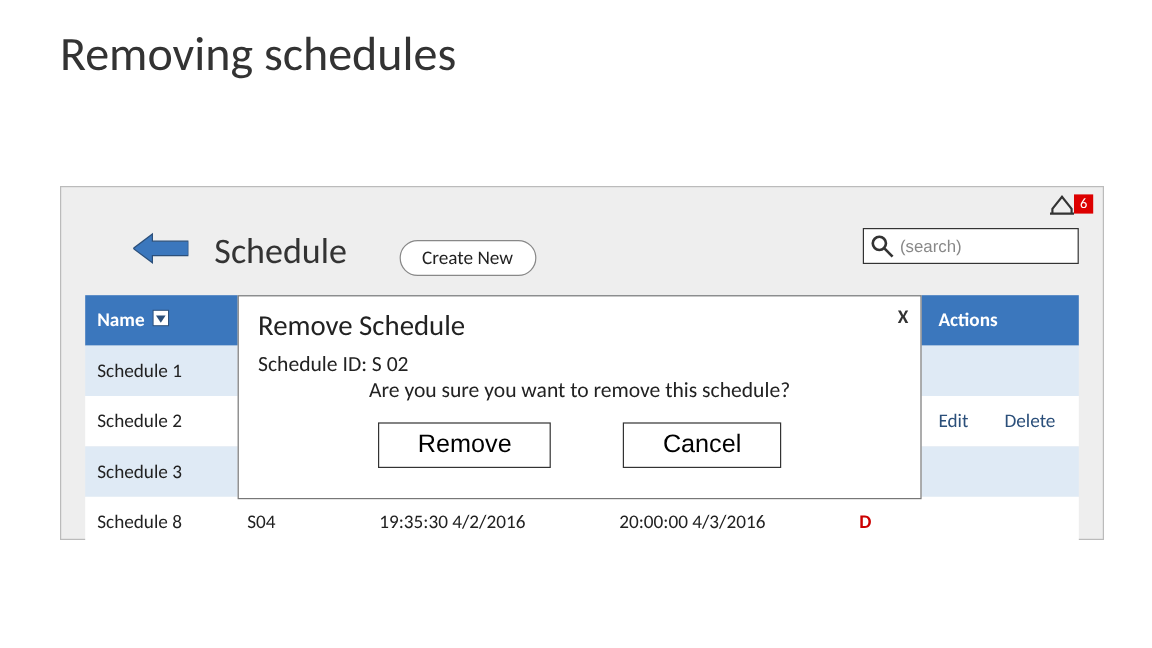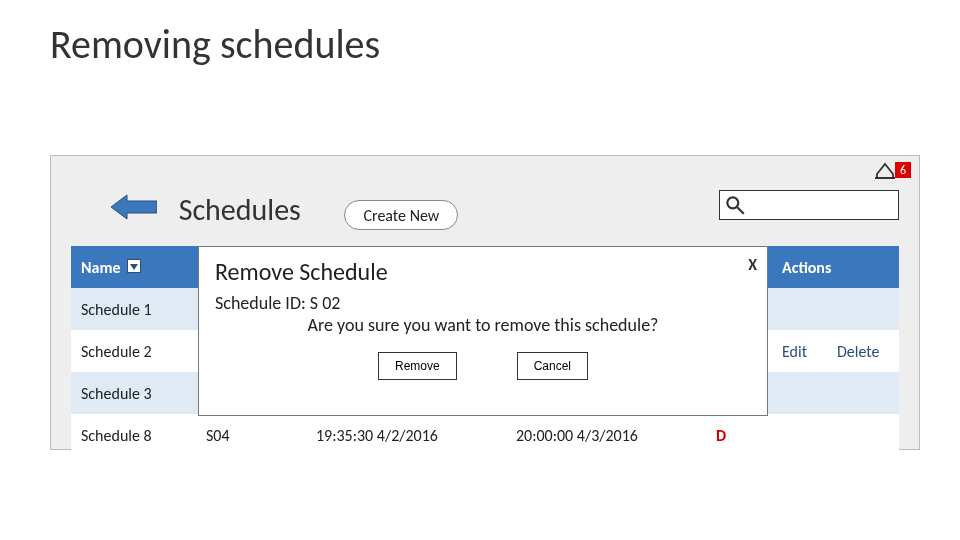--- a/index.html
+++ b/index.html
@@ -53,21 +53,21 @@
   
   .modal {
     position: absolute; left: 147px; top: 90px; width: 570px; height: 170px;
     background: #fff; border: 1px solid #777; padding: 10px 16px 12px 16px;
   }
   .modal-title { font-size: 24px; font-weight: 400; margin-bottom: 6px; }
   .modal-close { position: absolute; right: 10px; top: 8px; font-size: 16px; font-weight: 700; cursor: pointer; color:#333;}
   .modal-sub { font-size: 18px; }
   .modal-msg { font-size: 18px; text-align: center; margin-bottom: 16px; }
   .modal-btns { display: flex; justify-content: center; gap: 60px; }
-  .mbtn { border: 1px solid #333; background: #fff; padding: 6px 16px; font-size: 12px; cursor: pointer; }
+  .mbtn { border: 1px solid #333; background: #fff; padding: 6px 32px; font-size: 21px; cursor: pointer; }
 </style>
 </head>
 <body>
 
 <div class="slide">
 
   <div class="slide-title">Removing schedules</div>
 
   <div class="panel">
 
@@ -79,30 +79,31 @@
       </span>
       <span class="badge">6</span>
     </div>
 
     <div class="toolbar">
       <span class="back-arrow">
         <svg viewBox="0 0 46 28">
             <path fill="#3b77bd" stroke="#2b4f7a" stroke-width="1" d="M0 14 L16 2 L16 8 L46 8 L46 20 L16 20 L16 26 Z"></path>
           </svg>
       </span>
-      <span class="section-title">Schedules</span>
+      <span class="section-title">Schedule</span>
       <span class="create-btn">Create New</span>
 
       <div class="search-box">
         <span class="mag">
           <svg viewBox="0 0 20 20">
               <circle cx="8" cy="8" r="5" fill="none" stroke="#333" stroke-width="2"></circle>
               <line x1="12" y1="12" x2="18" y2="18" stroke="#333" stroke-width="2"></line>
             </svg>
         </span>
+        <input type="text" placeholder="(search)" style="">
       </div>
     </div>
 
     <div class="table">
       <div class="row head">
         <div class="c-name">
           <span>Name</span>
           <span class="sort-ic">
             <svg viewBox="0 0 14 14">
                 <rect x="0.5" y="0.5" width="13" height="13" fill="#fff" stroke="#2b4f7a"></rect>

